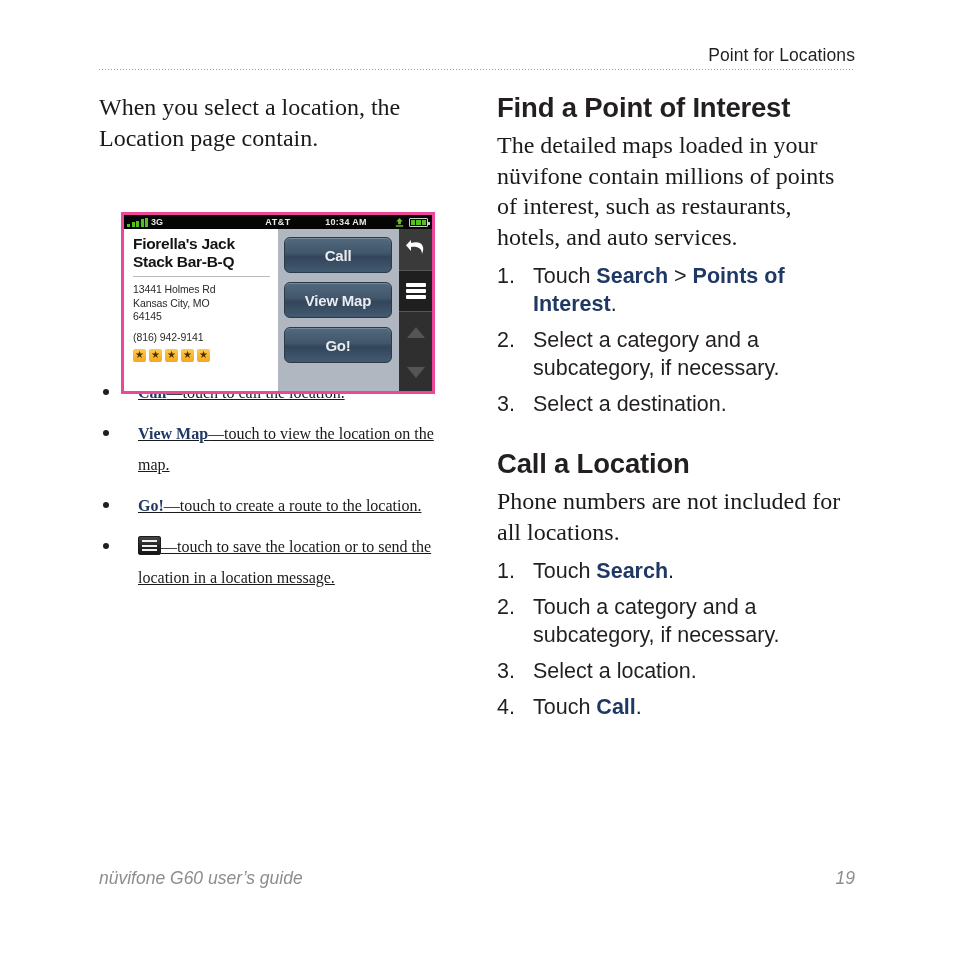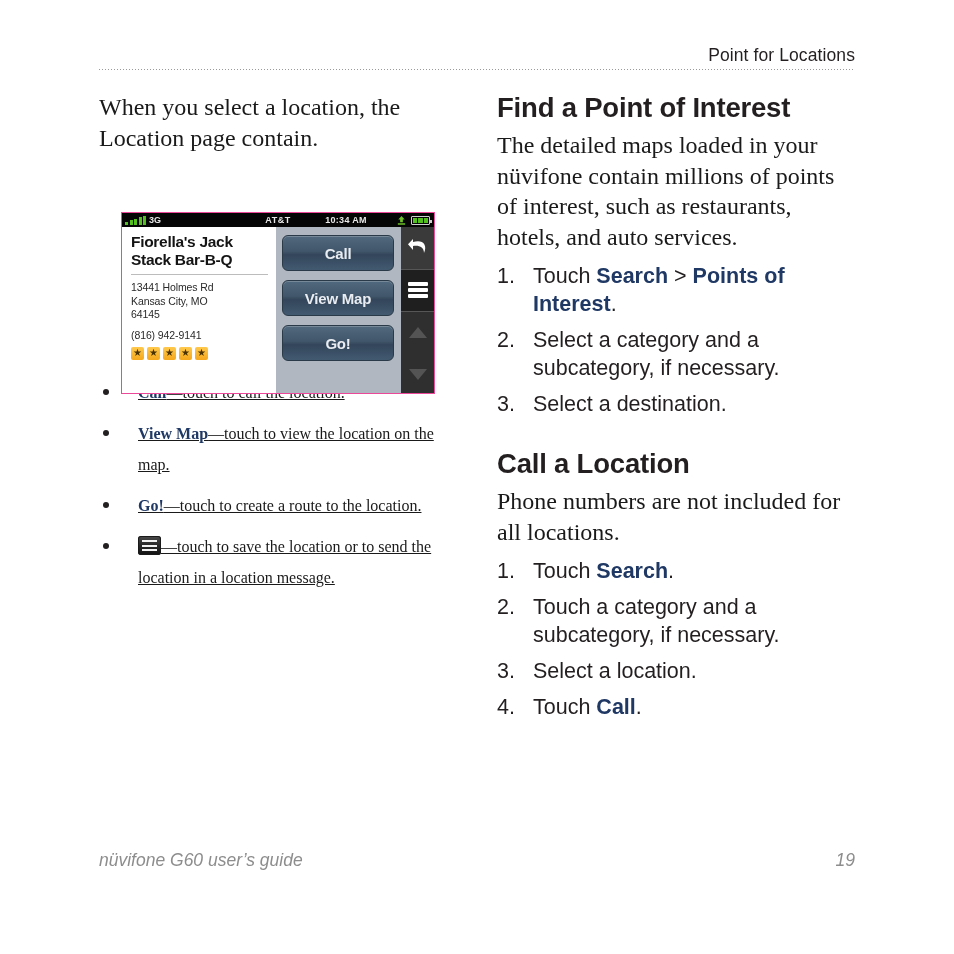--- a/index.html
+++ b/index.html
@@ -156,21 +156,21 @@
   }
 
   
   .figure {
     position: absolute;
     left: 121px;
     top: 212px;
     width: 314px;
     height: 182px;
     background: #1d4ed8;
-    border: 1px solid #ec4899;
+    border: 3px solid #ec4899;
     box-sizing: border-box;
     overflow: hidden;
   }
   .dev-status {
     position: absolute;
     left: 0; top: 0;
     width: 100%;
     height: 14px;
     background: #050505;
     font-family: "Liberation Sans", sans-serif;
@@ -366,21 +366,21 @@
     border-left: 9px solid transparent;
     border-right: 9px solid transparent;
   }
   .tri.u { border-bottom: 11px solid #545454; }
   .tri.d { border-top: 11px solid #545454; }
 
   
   .footer {
     position: absolute;
     left: 99px;
-    top: 850px;
+    top: 868px;
     width: 756px;
     font-family: "Liberation Sans", sans-serif;
     font-style: italic;
     font-size: 17.5px;
     color: #8d8d8d;
     display: flex;
     justify-content: space-between;
   }
 </style>
 </head>

